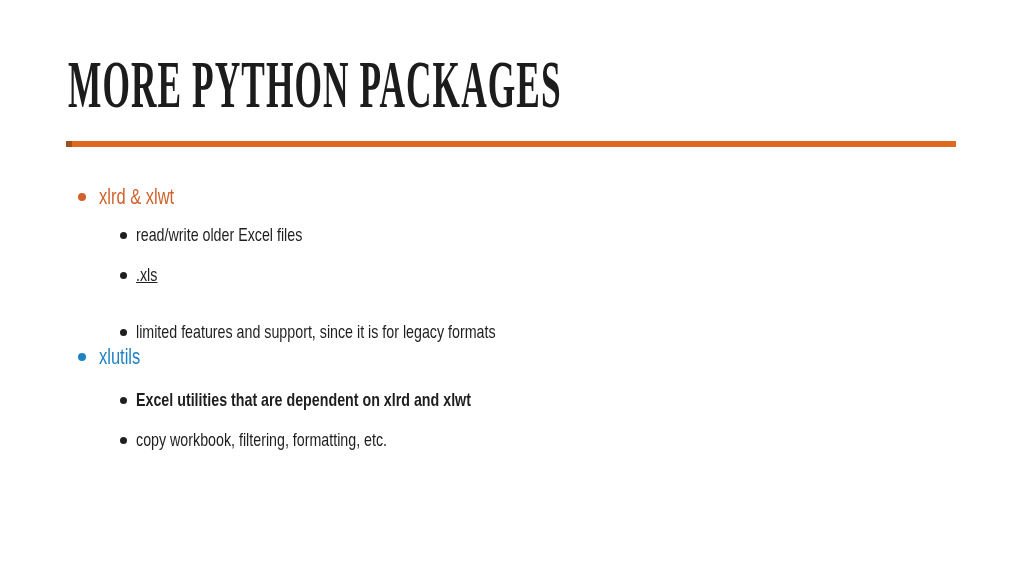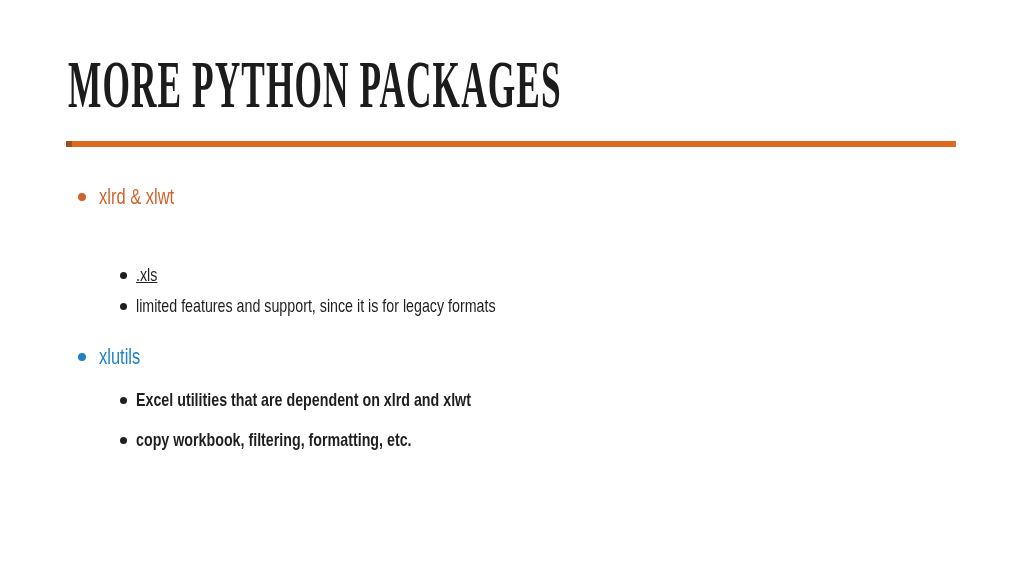--- a/index.html
+++ b/index.html
@@ -82,41 +82,45 @@
     transform-origin: left center;
     letter-spacing: 0px;
   }
   .c-orange { color: #d2622b; }
   .c-orange .dot { background: #d2622b; }
   .c-blue { color: #1e82c5; }
   .c-blue .dot { background: #1e82c5; }
   .r0 { top: 183px; }
   .r1 { top: 223px; }
   .r2 { top: 263px; text-decoration: underline; }
-  .r3 { top: 294px; text-align: center; }
+  .r3 { top: 320px; text-align: center; }
   .r4 { top: 343px; align-items: center; }
   .r5 { top: 388px; font-weight: bold; }
-  .r6 { top: 428px; font-weight: bold; }
+  .r6 { top: 428px; }
 </style>
 </head>
 <body>
 
 <div class="stage">
 
   <div class="slide-title">MORE PYTHON PACKAGES</div>
 
   <div class="accent-rule"></div>
 
   <div class="bullet-list">
 
     <div class="row lvl1 c-orange r0">
       <span class="dot"></span>
       <span class="txt">xlrd &amp; xlwt</span>
     </div>
 
+    <div class="row lvl2 r1">
+      <span class="dot"></span>
+      <span class="txt">read/write older Excel files</span>
+    </div>
 
     <div class="row lvl2 r2">
       <span class="dot"></span>
       <span class="txt">.xls</span>
     </div>
 
     <div class="row lvl2 r3">
       <span class="dot"></span>
       <span class="txt">limited features and support, since it is for legacy formats</span>
     </div>

